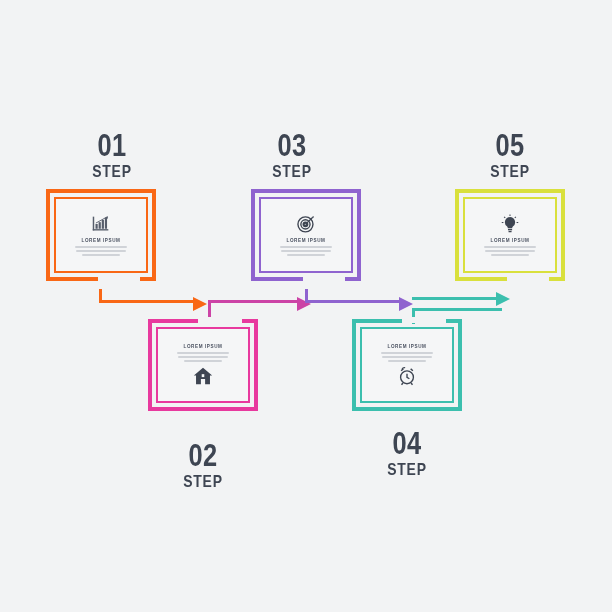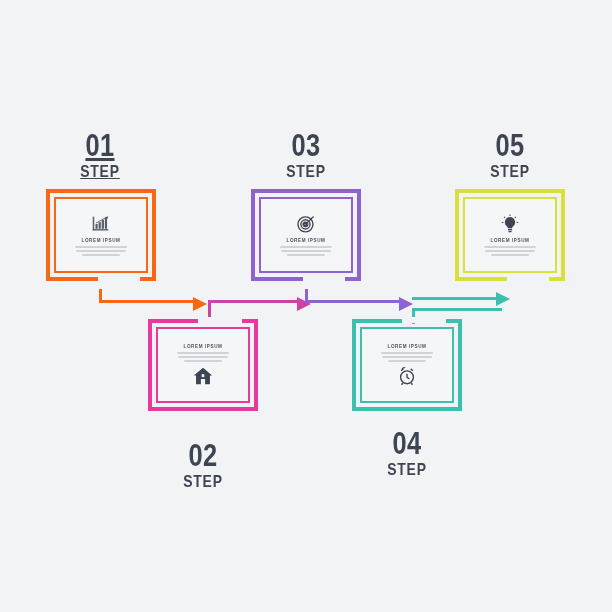--- a/index.html
+++ b/index.html
@@ -93,21 +93,21 @@
     <div class="arrow" style="left:399px;top:296.5px;border-left:14px solid #8f63cf;"></div>
   </div>
 
   <div class="conn">
     <div class="hline" style="left:412px;top:308px;width:90px;background:#3cbfae;"></div>
     <div class="vline" style="left:412px;top:308px;height:16px;background:#3cbfae;"></div>
     <div class="arrow" style="left:496px;top:292px;border-left:14px solid #3cbfae;"></div>
     <div class="hline" style="left:412px;top:297px;width:88px;background:#3cbfae;"></div>
   </div>
 
-  <div class="steplabel" style="left:40px;top:130px;text-decoration:underline;">
+  <div class="steplabel" style="left:52px;top:130px;">
     <div class="num">01</div>
     <div class="word">STEP</div>
   </div>
 
   <div class="card" style="left:46px;top:189px;">
     <div class="outer" style="border-color:#f96715;"></div>
     <div class="notch" style="left:52px;bottom:-2px;width:42px;height:6px;"></div>
     <div class="inner" style="border-color:#f96715;">
       <div class="cbody">
         <span class="ico">
@@ -153,21 +153,21 @@
         </div>
       </div>
     </div>
   </div>
 
   <div class="steplabel" style="left:143px;top:440px;">
     <div class="num">02</div>
     <div class="word">STEP</div>
   </div>
 
-  <div class="steplabel" style="left:246px;top:130px;">
+  <div class="steplabel" style="left:232px;top:130px;">
     <div class="num">03</div>
     <div class="word">STEP</div>
   </div>
 
   <div class="card" style="left:251px;top:189px;">
     <div class="outer" style="border-color:#8f63cf;"></div>
     <div class="notch" style="left:52px;bottom:-2px;width:42px;height:6px;"></div>
     <div class="inner" style="border-color:#8f63cf;">
       <div class="cbody">
         <span class="ico">

